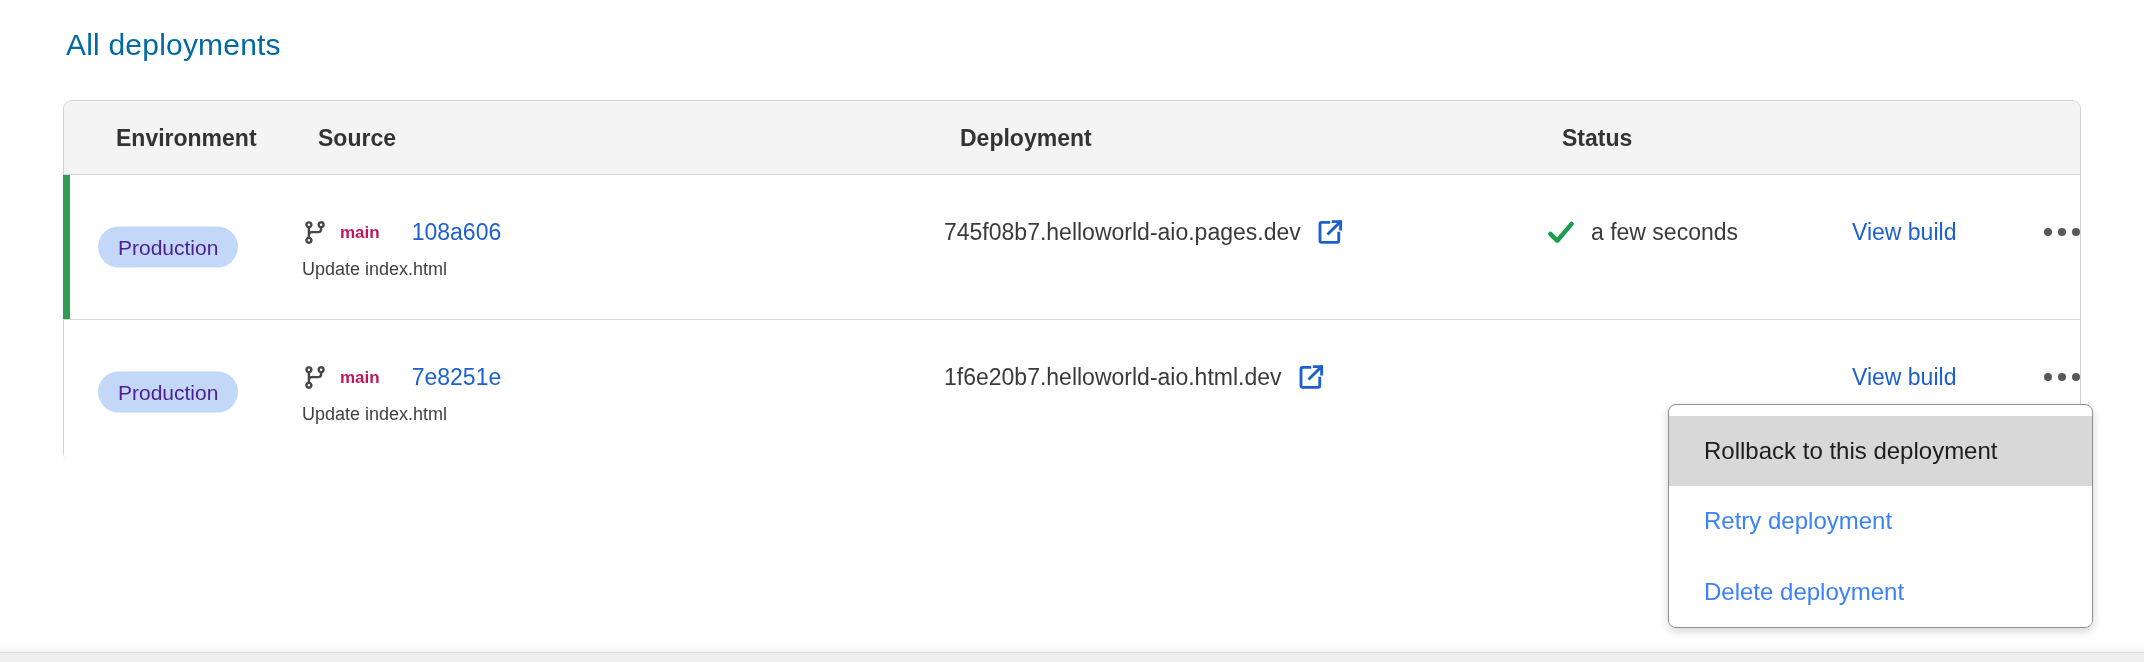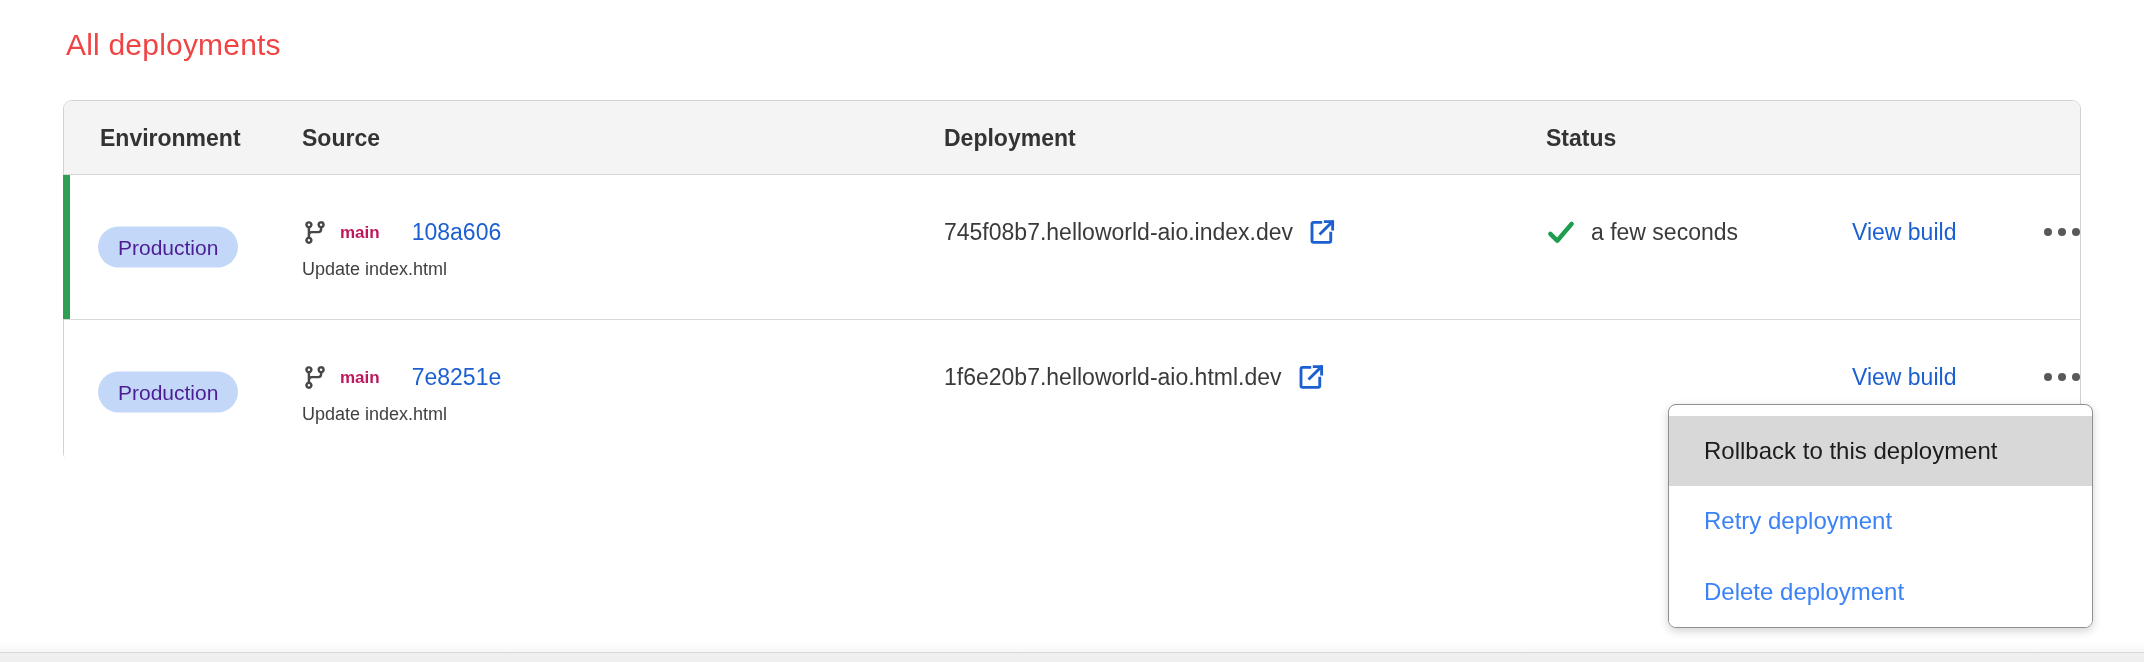--- a/index.html
+++ b/index.html
@@ -2,30 +2,30 @@
 <html><head>
 <meta charset="utf-8">
 <style>
   * { margin:0; padding:0; box-sizing:border-box; }
   html,body { width:2144px; height:662px; background:#ffffff;
     font-family:"Liberation Sans", sans-serif; }
   #screen { position:relative; width:2144px; height:662px; overflow:hidden; background:#fff; }
 
   
   .page-title { position:absolute; left:66px; top:28px; font-size:30px; font-weight:500;
-    color:#ef4444; letter-spacing:.2px; }
+    color:#0369a1; letter-spacing:.2px; }
 
   
   .table-card { position:absolute; left:63px; top:100px; width:2018px; height:362px;
     border:1px solid #d2d2d2; border-radius:9px; background:#fff; }
 
   .thead { position:relative; height:74px; background:#f4f4f4; border-bottom:1px solid #d6d6d6;
     border-radius:8px 8px 0 0; }
   .th { position:absolute; top:50%; transform:translateY(-50%); font-size:23px; font-weight:600;
-    color:#333; }
+    color:#333;margin-left:16px; }
   .th.env { left:36px; } .th.src { left:238px; } .th.dep { left:880px; } .th.sta { left:1482px; }
 
   .row { position:relative; height:144px; background:#fff; }
   .row + .row { border-top:1px solid #d8d8d8; }
   .row.active::before { content:""; position:absolute; left:-1px; top:0; bottom:0; width:7px;
     background:#2e9e53; }
   .row:last-child { border-radius:0 0 8px 8px; }
   .row.active:last-child::before { border-radius:0 0 0 8px; }
 
   .l1 { position:absolute; top:57px; transform:translateY(-50%); display:flex; align-items:center; }
@@ -91,21 +91,21 @@
       </div>
       <div class="l1 c-src">
         <svg class="branch-icon" viewBox="0 0 16 16" fill="#474747">
           <path d="M9.5 3.25a2.25 2.25 0 1 1 3 2.122V6A2.5 2.5 0 0 1 10 8.5H6a1 1 0 0 0-1 1v1.128a2.251 2.251 0 1 1-1.5 0V5.372a2.25 2.25 0 1 1 1.5 0v1.836A2.493 2.493 0 0 1 6 7h4a1 1 0 0 0 1-1v-.628A2.25 2.25 0 0 1 9.5 3.25Zm-6 0a.75.75 0 1 0 1.5 0 .75.75 0 0 0-1.5 0Zm8.25-.75a.75.75 0 1 0 0 1.5.75.75 0 0 0 0-1.5ZM4.25 12a.75.75 0 1 0 0 1.5.75.75 0 0 0 0-1.5Z"></path>
         </svg>
         <span class="branch-name">main</span>
         <a class="link">108a606</a>
       </div>
       <div class="l2 c-msg">Update index.html</div>
       <div class="l1 c-dep">
-        <span class="dep-url">745f08b7.helloworld-aio.index.dev</span>
+        <span class="dep-url">745f08b7.helloworld-aio.pages.dev</span>
         <svg class="ext-icon" viewBox="0 0 24 24" fill="none" stroke="#1b5fd0" stroke-width="2.3" stroke-linecap="square">
           <path d="M19 13v6a1.3 1.3 0 0 1-1.3 1.3H5.3A1.3 1.3 0 0 1 4 19V5.6a1.3 1.3 0 0 1 1.3-1.3H11"></path>
           <path d="M14.6 3.7h5.9v5.9"></path>
           <path d="M10.8 13.2 20.2 3.9"></path>
         </svg>
       </div>
       <div class="l1 c-sta">
         <svg class="check-icon" viewBox="0 0 24 24" fill="none" stroke="#1d9d50" stroke-width="3.6" stroke-linecap="round" stroke-linejoin="round">
           <path d="M3.5 13.5 9 19 20.5 5.5"></path>
         </svg>

